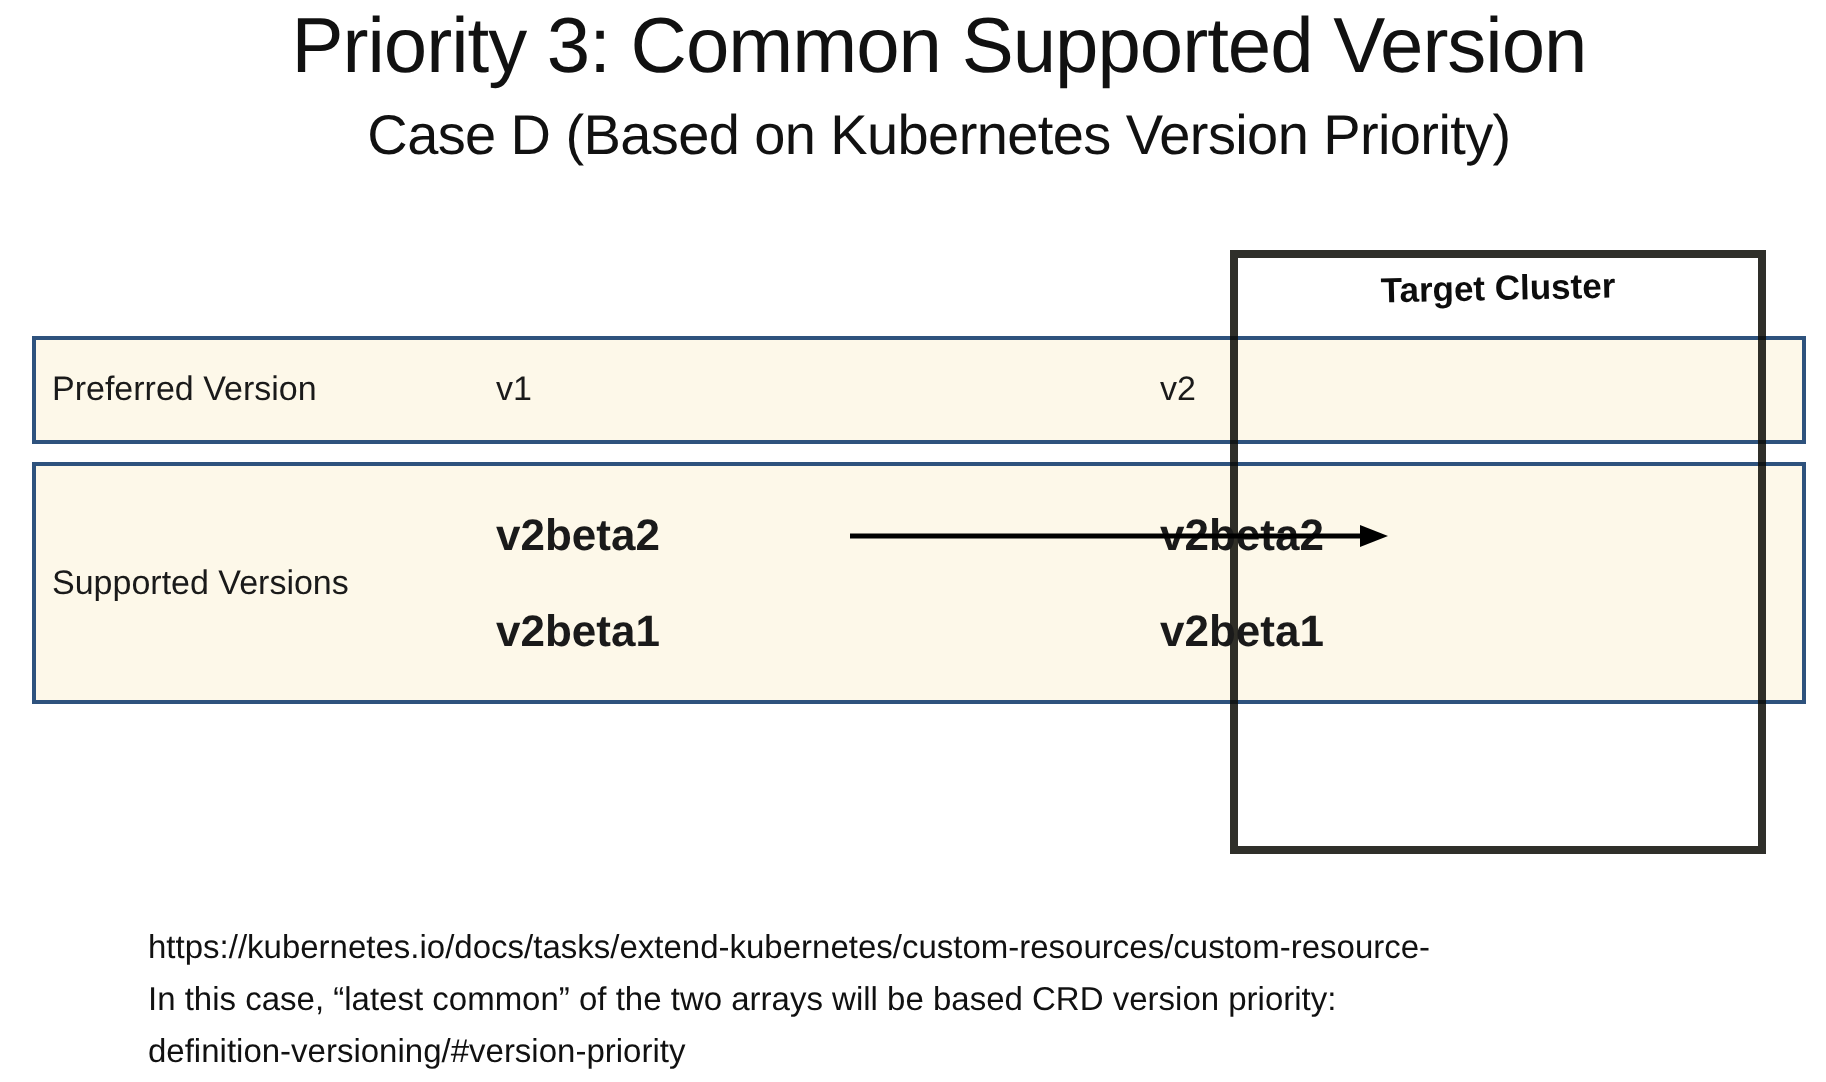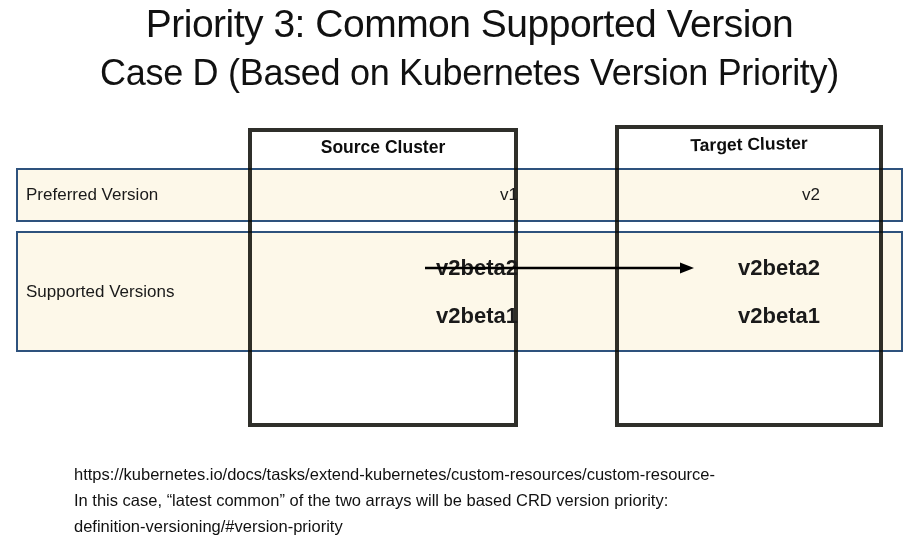--- a/index.html
+++ b/index.html
@@ -27,21 +27,21 @@
     font-weight: 400;
     padding-left: 26px;
   }
 
   .subtitle {
     position: absolute;
     top: 52px;
     left: 0;
     width: 100%;
     text-align: center;
-    font-size: 36px;
+    font-size: 28px;
     letter-spacing: -0.3px;
     color: #111111;
     font-weight: 400;
     padding-left: 26px;
   }
 
   
   .band {
     position: absolute;
     background: #FDF8E9;
@@ -81,21 +81,21 @@
     text-align: center;
     font-weight: 700;
     font-size: 17.5px;
     color: #0d0d0d;
   }
   .cluster-header.tilt { transform: rotate(-1.2deg); }
 
   
   .cell {
     position: absolute;
-    text-align: right;
+    text-align: left;
     font-size: 17px;
     color: #1a1a1a;
     z-index: 3;
   }
   .cell.src { left: 248px; width: 270px; }
   .cell.tgt { left: 580px; width: 240px; }
   .cell.pref { top: 168px; height: 54px; line-height: 54px; }
   .cell.ver { font-weight: 700; height: 24px; line-height: 24px; font-size: 22px; }
   .cell.ver.row1 { top: 256px; }
   .cell.ver.row2 { top: 304px; }
@@ -126,23 +126,20 @@
   <div class="title">Priority 3: Common Supported Version</div>
   <div class="subtitle">Case D (Based on Kubernetes Version Priority)</div>
 
   <div class="band preferred">
     <span class="band-label">Preferred Version</span>
   </div>
   <div class="band supported">
     <span class="band-label">Supported Versions</span>
   </div>
 
-  <div class="cluster-box source">
-    <div class="cluster-header">Source Cluster</div>
-  </div>
   <div class="cluster-box target">
     <div class="cluster-header tilt">Target Cluster</div>
   </div>
 
   <div class="cell src pref">v1</div>
   <div class="cell tgt pref">v2</div>
 
   <div class="cell src ver row1">v2beta2</div>
   <div class="cell src ver row2">v2beta1</div>
   <div class="cell tgt ver row1">v2beta2</div>

